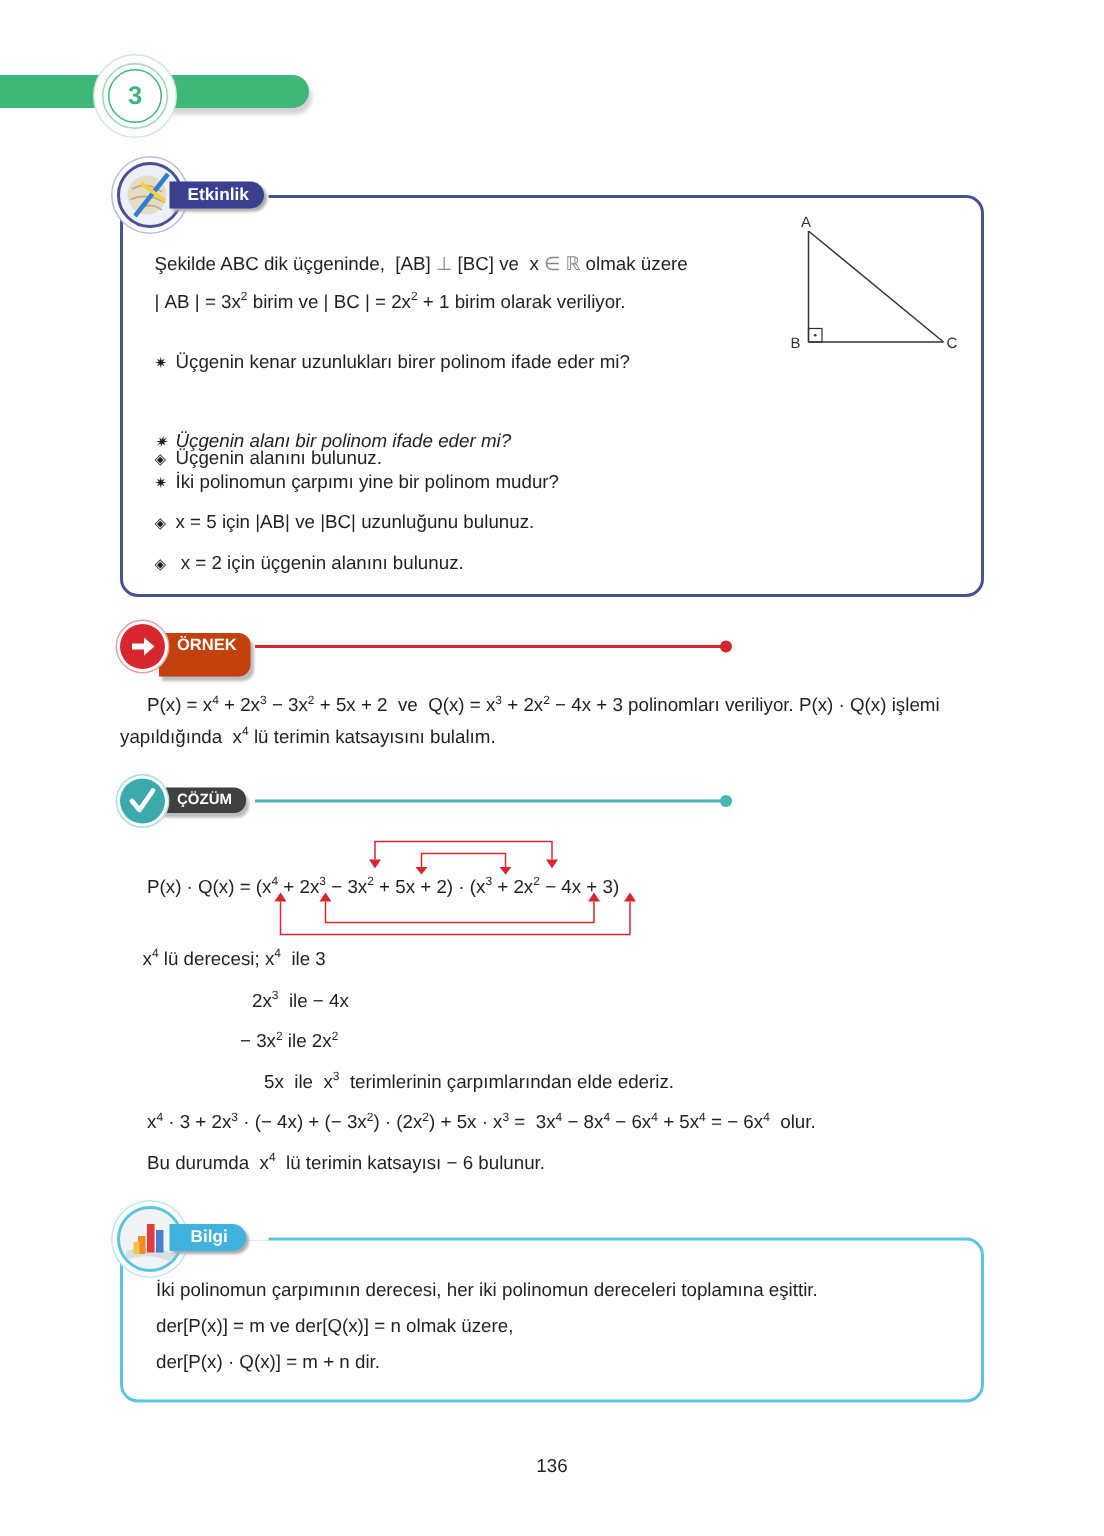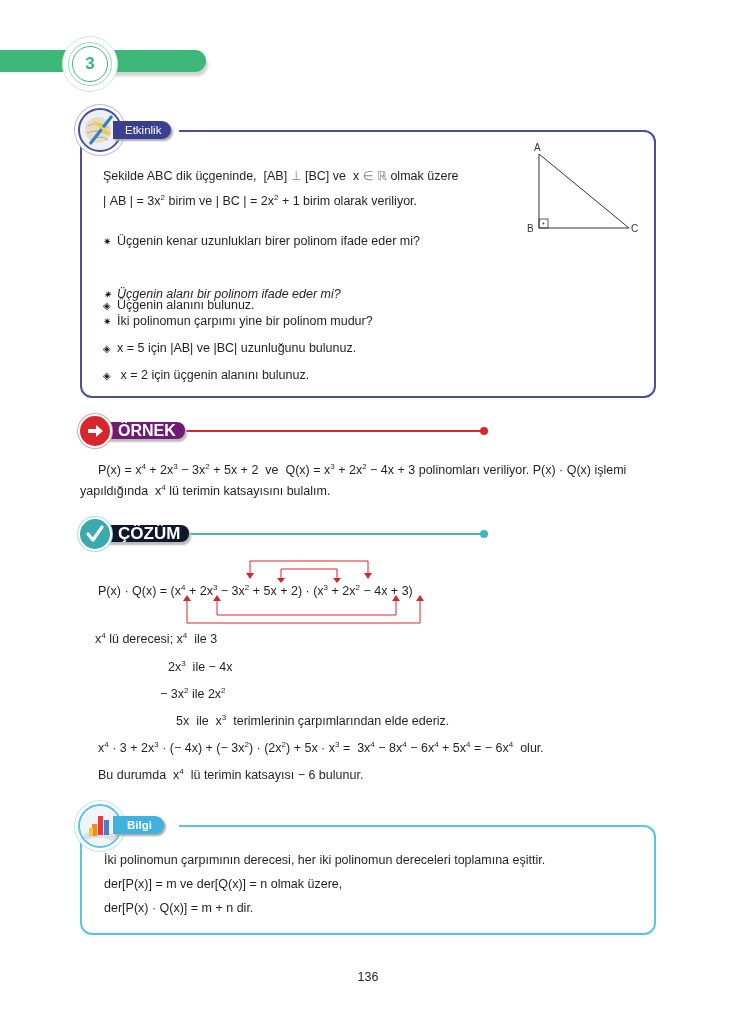--- a/index.html
+++ b/index.html
@@ -17,42 +17,42 @@
   .chap-ring2 { left:68px; top:42px; width:42px; height:42px; border-radius:50%; border:1.5px solid #9ed6b8; background:#fff; }
   .chap-ring3 { left:72px; top:46px; width:34px; height:34px; border-radius:50%; border:1.5px solid #3db878; background:#fff;
                 display:flex; align-items:center; justify-content:center; color:#3db878; font-weight:bold; font-size:17px; }
 
   
   .etk-box { left:80px; top:130px; width:572px; height:264px; border:2px solid #4a4f96; border-radius:0 12px 12px 12px;
              border-top:2px solid #4a4f96; }
   .etk-box-mask { left:79px; top:120px; width:100px; height:12px; background:#fff; }
   .etk-icon { left:78px; top:108px; width:40px; height:40px; border-radius:50%; background:#eef0f8;
               border:2px solid #4a4f96; box-shadow:0 0 0 3px #fff, 0 0 0 4px #b8bcdc; overflow:hidden; }
-  .etk-label { left:113px; top:121px; height:18px; padding:0 10px 0 12px; background:#3a3f8f; color:#fff; font-weight:normal;
+  .etk-label { left:113px; top:121px; height:18px; padding:0 10px 0 12px; background:#3a3f8f; color:#fff; font-weight:bold;
                font-size:11.5px; line-height:18px; border-radius:0 9px 9px 0; box-shadow:2px 2px 2px #aaa; }
 
   .etk-text { left:103px; font-size:12.5px; line-height:16px; }
   .bullet { display:inline-block; width:14px; font-size:10px; }
 
   
   .tri { left:527px; top:140px; }
 
   
   .ex-line { left:170px; top:430px; width:314px; height:2px; background:#d8262e; }
   .ex-dot { left:480px; top:427px; width:8px; height:8px; border-radius:50%; background:#d8262e; }
-  .ex-label { left:106px; top:422px; height:17px; padding:0 9px 0 12px; background:#701a75; color:#fff; font-weight:bold;
-              font-size:16px; line-height:17px; border-radius:0 8px 8px 0; box-shadow:2px 3px 2px #bbb; }
+  .ex-label { left:106px; top:422px; height:29px; padding:0 9px 0 12px; background:#c2410c; color:#fff; font-weight:bold;
+              font-size:11px; line-height:17px; border-radius:0 8px 8px 0; box-shadow:2px 3px 2px #bbb; }
   .ex-circle { left:80px; top:416px; width:30px; height:30px; border-radius:50%; background:#d8262e;
                box-shadow:0 0 0 2px #fff, 0 0 0 3px #e7a2a4; display:flex; align-items:center; justify-content:center; }
 
   
   .sol-line { left:170px; top:533px; width:314px; height:2px; background:#47b5b7; }
   .sol-dot { left:480px; top:530px; width:8px; height:8px; border-radius:50%; background:#47b5b7; }
-  .sol-label { left:106px; top:525px; height:17px; padding:0 9px 0 12px; background:#0f172a; color:#fff; font-weight:bold;
-               font-size:17px; line-height:17px; border-radius:0 8px 8px 0; box-shadow:2px 3px 2px #bbb; }
+  .sol-label { left:106px; top:525px; height:17px; padding:0 9px 0 12px; background:#404040; color:#fff; font-weight:bold;
+               font-size:10px; line-height:17px; border-radius:0 8px 8px 0; box-shadow:2px 3px 2px #bbb; }
   .sol-circle { left:80px; top:519px; width:30px; height:30px; border-radius:50%; background:#3ca9ac;
                 box-shadow:0 0 0 2px #fff, 0 0 0 3px #a8dcdd; display:flex; align-items:center; justify-content:center; }
 
   
   .bil-box { left:80px; top:825px; width:572px; height:106px; border:2px solid #5bc4e2; border-radius:0 12px 12px 12px; }
   .bil-mask { left:79px; top:815px; width:100px; height:12px; background:#fff; }
   .bil-icon { left:78px; top:804px; width:40px; height:40px; border-radius:50%; background:#f1f4f6;
               border:2px solid #5bc4e2; box-shadow:0 0 0 3px #fff, 0 0 0 4px #bfe6f2; overflow:hidden; }
   .bil-label { left:113px; top:816px; height:18px; padding:0 12px 0 14px; background:#3fb2dd; color:#fff; font-weight:bold;
                font-size:11.5px; line-height:18px; border-radius:0 9px 9px 0; box-shadow:2px 2px 2px #aaa; }

